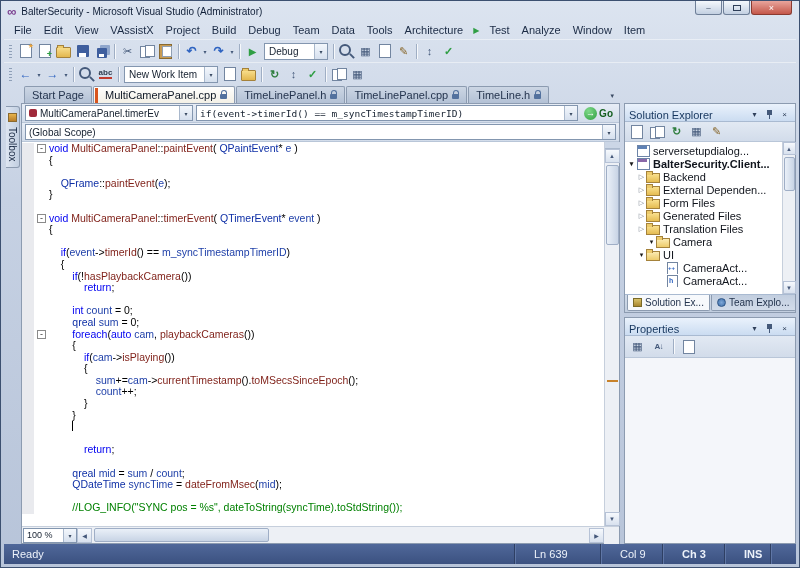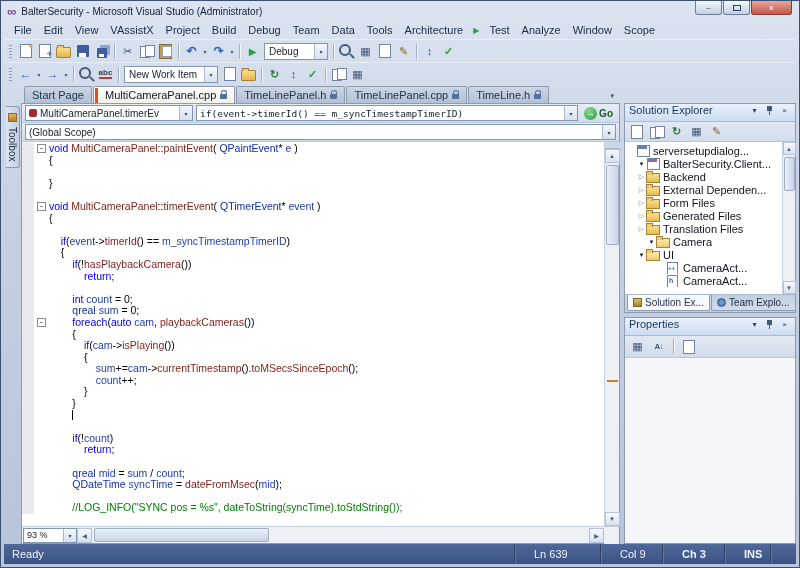--- a/index.html
+++ b/index.html
@@ -121,21 +121,21 @@
   .corner{width:15px;height:17px;flex:none;background:#EDF0F5;}
 
   .vsplit{width:4px;flex:none;}
   .hsplit{height:4px;flex:none;}
 
   
   .right-col{width:172px;flex:none;display:flex;flex-direction:column;}
   .dock{border:1px solid #8C9BB0;background:#F2F5F9;display:flex;flex-direction:column;min-height:0;}
   .se-dock{height:210px;flex:none;}
   .props-dock{flex:1;}
-  .tw-title{height:18px;background:linear-gradient(#EAF2FC,#CBDCF1);border-bottom:1px solid #A9BAD1;display:flex;align-items:flex-start;padding:0 4px;font-size:11px;color:#16365E;flex:none;}
+  .tw-title{height:18px;background:linear-gradient(#EAF2FC,#CBDCF1);border-bottom:1px solid #A9BAD1;display:flex;align-items:flex-end;padding:0 4px;font-size:11px;color:#16365E;flex:none;}
   .tw-controls{margin-left:auto;display:flex;gap:2px;align-items:center;}
   .twc{font-size:8px;color:#2F3F5A;width:13px;height:13px;display:flex;align-items:center;justify-content:center;border:1px solid transparent;}
   .pin-icon{position:relative;width:7px;height:10px;display:inline-block;}
   .pin-icon::before{content:"";position:absolute;left:1px;top:0;width:5px;height:5px;background:#44597A;}
   .pin-icon::after{content:"";position:absolute;left:3px;top:5px;width:1px;height:4px;background:#44597A;}
   .tw-toolbar{height:20px;display:flex;align-items:center;gap:1px;padding:0 2px;background:linear-gradient(#E2E9F3,#D2DCEA);border-bottom:1px solid #B9C6D8;flex:none;}
 
   .tree-wrap{flex:1;display:flex;min-height:0;background:#FFF;}
   .tree{flex:1;padding-top:2px;overflow:hidden;min-width:0;}
   .tree-row{height:13px;display:flex;align-items:center;font-size:11px;color:#10141C;white-space:nowrap;overflow:hidden;}
@@ -200,21 +200,21 @@
       <span class="menu-item">Build</span>
       <span class="menu-item">Debug</span>
       <span class="menu-item">Team</span>
       <span class="menu-item">Data</span>
       <span class="menu-item">Tools</span>
       <span class="menu-item">Architecture</span>
       <span class="menu-run">▶</span>
       <span class="menu-item">Test</span>
       <span class="menu-item">Analyze</span>
       <span class="menu-item">Window</span>
-      <span class="menu-item">Scope</span>
+      <span class="menu-item">Item</span>
     </div>
 
   <div class="toolbar">
       <span class="tb-item">
         <span class="tbi ic-doc-star"></span>
       </span>
       <span class="tb-item">
         <span class="tbi ic-doc-plus"></span>
       </span>
       <span class="tb-item">
@@ -377,20 +377,21 @@
           <span class="combo-text">(Global Scope)</span>
           <span class="combo-caret">▾</span>
         </span>
       </div>
 
       <div class="code-wrap">
         <div class="code">
             <div class="cl"><span class="gut"></span><span class="foldc"><span class="foldbox">-</span></span><span class="txt"><span class="tk-k">void </span><span class="tk-fn">MultiCameraPanel</span><span class="tk-p">::</span><span class="tk-fn">paintEvent</span><span class="tk-p">( </span><span class="tk-ty">QPaintEvent</span><span class="tk-p">* </span><span class="tk-v">e</span><span class="tk-p"> )</span></span></div>
             <div class="cl"><span class="gut"></span><span class="foldc"></span><span class="txt"><span class="tk-p">{</span></span></div>
             <div class="cl"><span class="gut"></span><span class="foldc"></span><span class="txt"></span></div>
+            <div class="cl"><span class="gut"></span><span class="foldc"></span><span class="txt"><span class="tk-p">    </span><span class="tk-ty">QFrame</span><span class="tk-p">::</span><span class="tk-fn">paintEvent</span><span class="tk-p">(</span><span class="tk-v">e</span><span class="tk-p">);</span></span></div>
             <div class="cl"><span class="gut"></span><span class="foldc"></span><span class="txt"><span class="tk-p">}</span></span></div>
             <div class="cl"><span class="gut"></span><span class="foldc"></span><span class="txt"></span></div>
             <div class="cl"><span class="gut"></span><span class="foldc"><span class="foldbox">-</span></span><span class="txt"><span class="tk-k">void </span><span class="tk-fn">MultiCameraPanel</span><span class="tk-p">::</span><span class="tk-fn">timerEvent</span><span class="tk-p">( </span><span class="tk-ty">QTimerEvent</span><span class="tk-p">* </span><span class="tk-v">event</span><span class="tk-p"> )</span></span></div>
             <div class="cl"><span class="gut"></span><span class="foldc"></span><span class="txt"><span class="tk-p">{</span></span></div>
             <div class="cl"><span class="gut"></span><span class="foldc"></span><span class="txt"></span></div>
             <div class="cl"><span class="gut"></span><span class="foldc"></span><span class="txt"><span class="tk-p">    </span><span class="tk-k">if</span><span class="tk-p">(</span><span class="tk-v">event</span><span class="tk-p">-&gt;</span><span class="tk-fn">timerId</span><span class="tk-p">() == </span><span class="tk-v">m_syncTimestampTimerID</span><span class="tk-p">)</span></span></div>
             <div class="cl"><span class="gut"></span><span class="foldc"></span><span class="txt"><span class="tk-p">    {</span></span></div>
             <div class="cl"><span class="gut"></span><span class="foldc"></span><span class="txt"><span class="tk-p">        </span><span class="tk-k">if</span><span class="tk-p">(!</span><span class="tk-fn">hasPlaybackCamera</span><span class="tk-p">())</span></span></div>
             <div class="cl"><span class="gut"></span><span class="foldc"></span><span class="txt"><span class="tk-p">            </span><span class="tk-k">return</span><span class="tk-p">;</span></span></div>
             <div class="cl"><span class="gut"></span><span class="foldc"></span><span class="txt"></span></div>
@@ -399,40 +400,39 @@
             <div class="cl"><span class="gut"></span><span class="foldc"><span class="foldbox">-</span></span><span class="txt"><span class="tk-p">        </span><span class="tk-k">foreach</span><span class="tk-p">(</span><span class="tk-k">auto</span><span class="tk-p"> </span><span class="tk-v">cam</span><span class="tk-p">, </span><span class="tk-fn">playbackCameras</span><span class="tk-p">())</span></span></div>
             <div class="cl"><span class="gut"></span><span class="foldc"></span><span class="txt"><span class="tk-p">        {</span></span></div>
             <div class="cl"><span class="gut"></span><span class="foldc"></span><span class="txt"><span class="tk-p">            </span><span class="tk-k">if</span><span class="tk-p">(</span><span class="tk-v">cam</span><span class="tk-p">-&gt;</span><span class="tk-fn">isPlaying</span><span class="tk-p">())</span></span></div>
             <div class="cl"><span class="gut"></span><span class="foldc"></span><span class="txt"><span class="tk-p">            {</span></span></div>
             <div class="cl"><span class="gut"></span><span class="foldc"></span><span class="txt"><span class="tk-p">                </span><span class="tk-v">sum</span><span class="tk-p">+=</span><span class="tk-v">cam</span><span class="tk-p">-&gt;</span><span class="tk-fn">currentTimestamp</span><span class="tk-p">().</span><span class="tk-fn">toMSecsSinceEpoch</span><span class="tk-p">();</span></span></div>
             <div class="cl"><span class="gut"></span><span class="foldc"></span><span class="txt"><span class="tk-p">                </span><span class="tk-v">count</span><span class="tk-p">++;</span></span></div>
             <div class="cl"><span class="gut"></span><span class="foldc"></span><span class="txt"><span class="tk-p">            }</span></span></div>
             <div class="cl"><span class="gut"></span><span class="foldc"></span><span class="txt"><span class="tk-p">        }</span></span></div>
             <div class="cl"><span class="gut"></span><span class="foldc"></span><span class="txt"><span class="tk-p">        </span><span class="caret"></span></span></div>
             <div class="cl"><span class="gut"></span><span class="foldc"></span><span class="txt"></span></div>
-            <div class="cl"><span class="gut"></span><span class="foldc"></span><span class="txt"><span class="tk-p">        </span><span class="tk-k">if</span><span class="tk-p">(!</span><span class="tk-v">count</span><span class="tk-p">)</span></span></div>
             <div class="cl"><span class="gut"></span><span class="foldc"></span><span class="txt"><span class="tk-p">            </span><span class="tk-k">return</span><span class="tk-p">;</span></span></div>
             <div class="cl"><span class="gut"></span><span class="foldc"></span><span class="txt"></span></div>
             <div class="cl"><span class="gut"></span><span class="foldc"></span><span class="txt"><span class="tk-p">        </span><span class="tk-ty">qreal</span><span class="tk-p"> </span><span class="tk-v">mid</span><span class="tk-p"> = </span><span class="tk-v">sum</span><span class="tk-p"> / </span><span class="tk-v">count</span><span class="tk-p">;</span></span></div>
             <div class="cl"><span class="gut"></span><span class="foldc"></span><span class="txt"><span class="tk-p">        </span><span class="tk-ty">QDateTime</span><span class="tk-p"> </span><span class="tk-v">syncTime</span><span class="tk-p"> = </span><span class="tk-fn">dateFromMsec</span><span class="tk-p">(</span><span class="tk-v">mid</span><span class="tk-p">);</span></span></div>
             <div class="cl"><span class="gut"></span><span class="foldc"></span><span class="txt"></span></div>
             <div class="cl"><span class="gut"></span><span class="foldc"></span><span class="txt"><span class="tk-c">        //LOG_INFO("SYNC pos = %s", dateToString(syncTime).toStdString());</span></span></div>
           </div>
         <div class="vscroll">
           <span class="vsplitbox"></span>
           <span class="sbtn">▲</span>
           <span class="vthumb"></span>
           <span class="vmark" style="top:62%"></span>
           <span class="sbtn bottom">▼</span>
         </div>
       </div>
 
       <div class="editor-bottom">
         <span class="zoom-combo">
-          <span class="combo-text">93 %</span>
+          <span class="combo-text">100 %</span>
           <span class="combo-caret">▾</span>
         </span>
         <div class="hscroll">
           <span class="sbtn">◀</span>
           <span class="hthumb"></span>
           <span class="sbtn hs-right">▶</span>
         </div>
         <span class="corner"></span>
       </div>
 
@@ -470,21 +470,21 @@
               <span class="tbi ic-pencil"></span>
             </span>
           </div>
         <div class="tree-wrap">
           <div class="tree">
               <div class="tree-row" style="padding-left: 2px;">
                 <span class="arrow"></span>
                 <span class="ti ti-dialog"></span>
                 <span class="tree-label">serversetupdialog...</span>
               </div>
-              <div class="tree-row" style="padding-left: 12px;">
+              <div class="tree-row" style="padding-left: 2px; font-weight: bold;">
                 <span class="arrow">▾</span>
                 <span class="ti ti-project"></span>
                 <span class="tree-label">BalterSecurity.Client...</span>
               </div>
               <div class="tree-row" style="padding-left: 12px;">
                 <span class="arrow col">▷</span>
                 <span class="ti ti-folder"></span>
                 <span class="tree-label">Backend</span>
               </div>
               <div class="tree-row" style="padding-left: 12px;">

